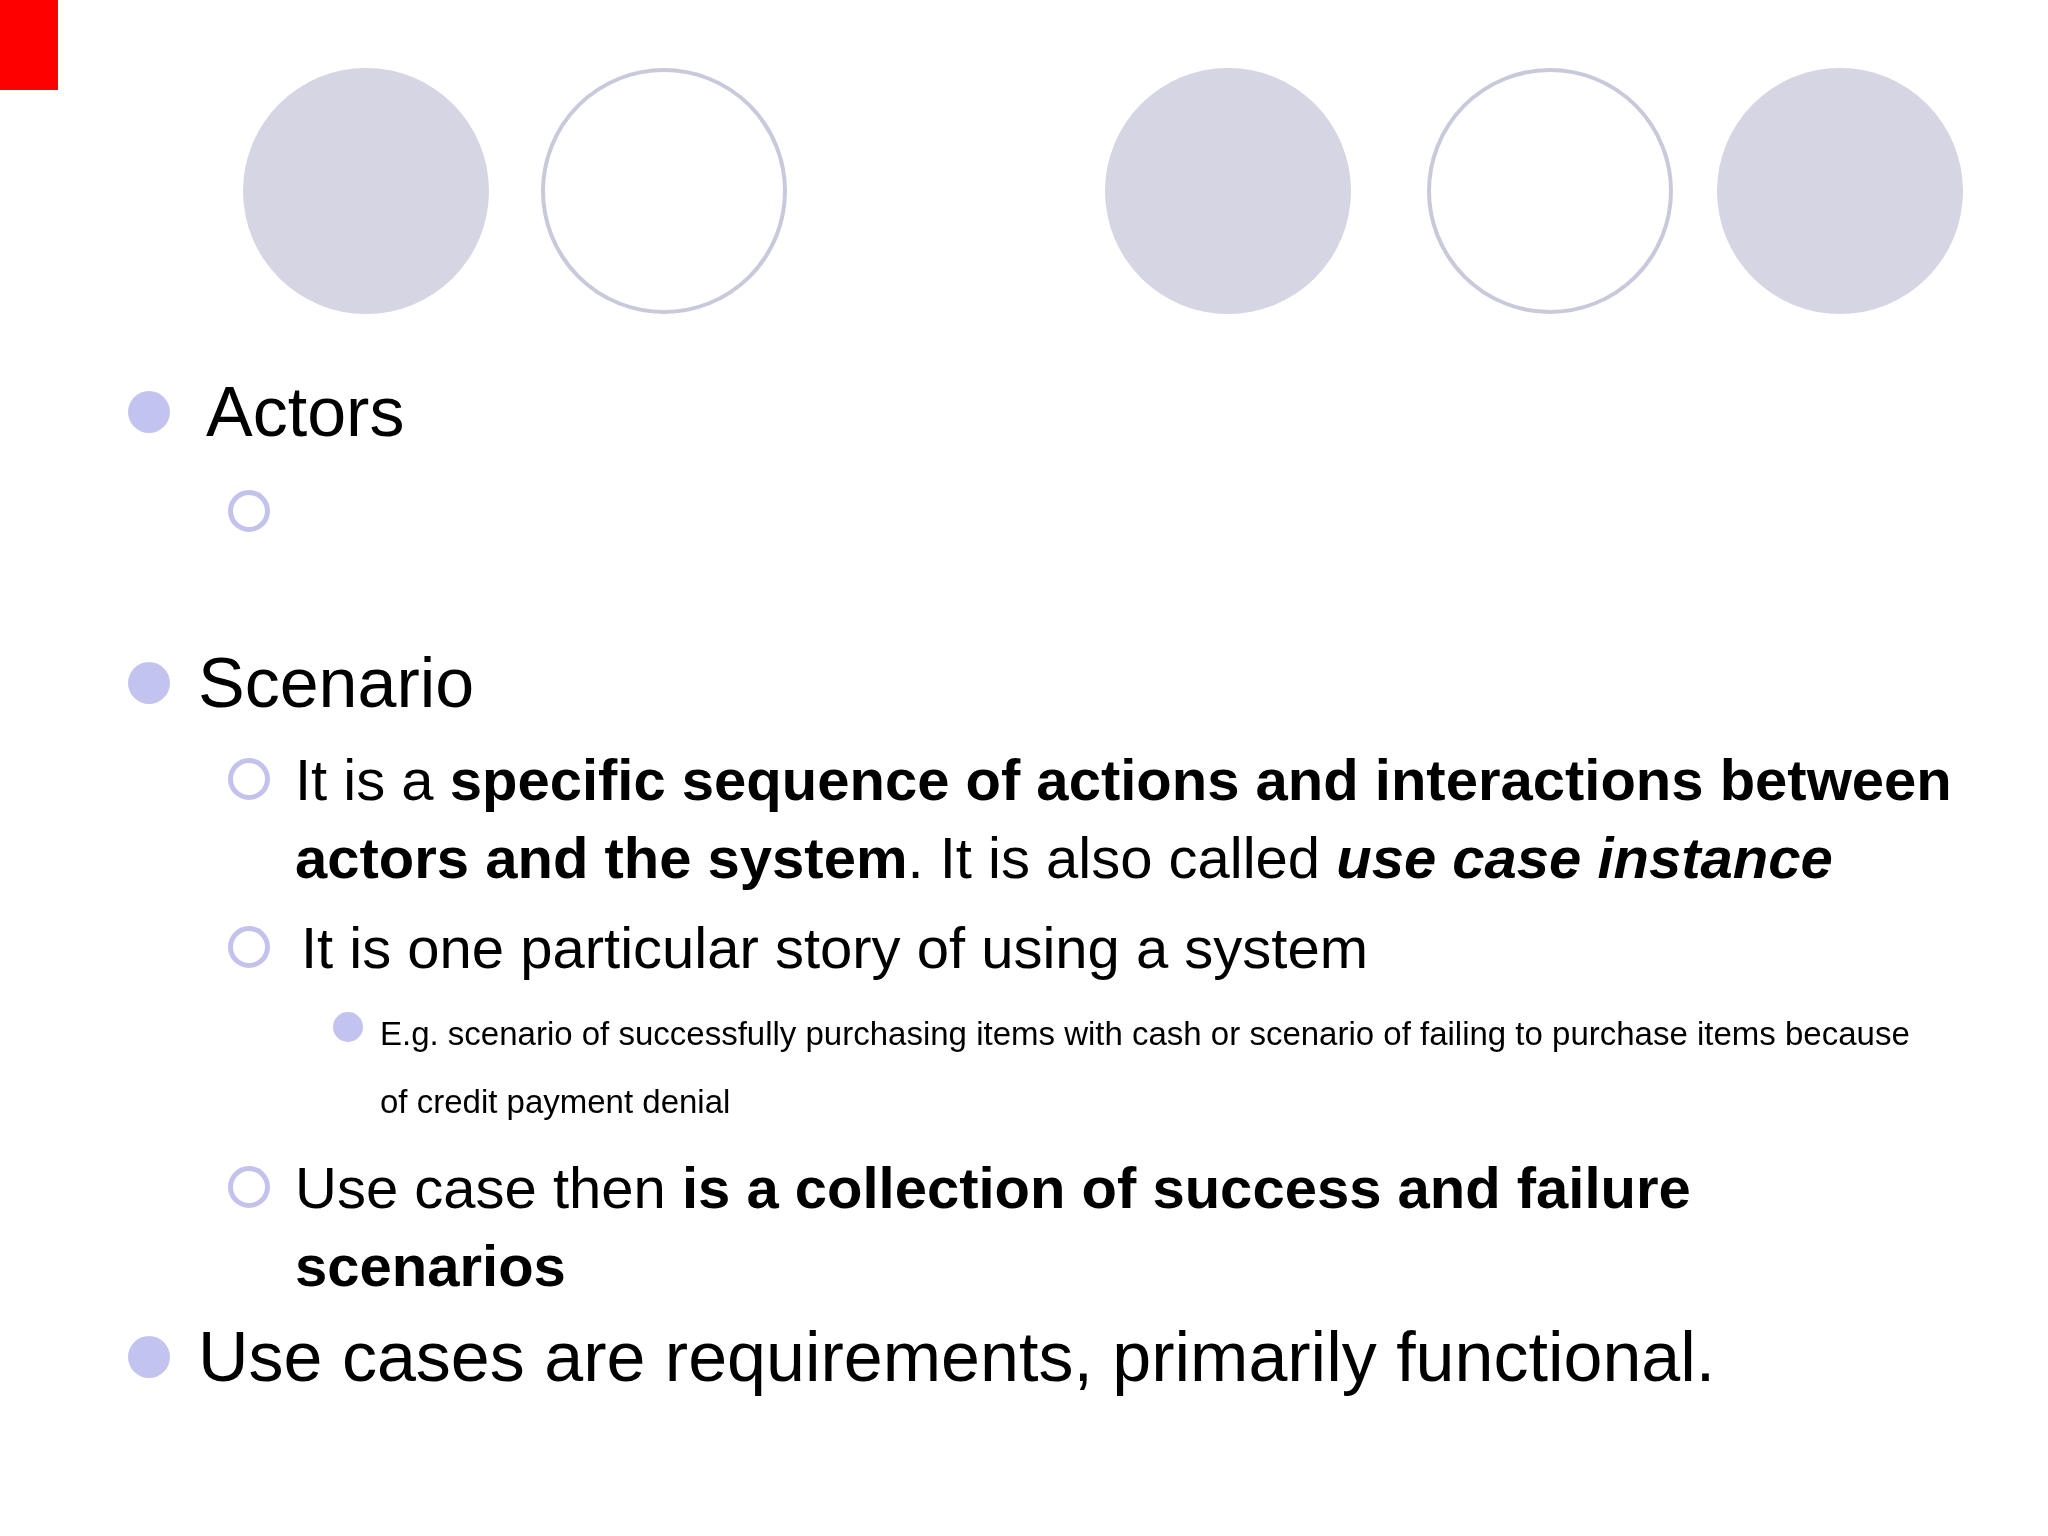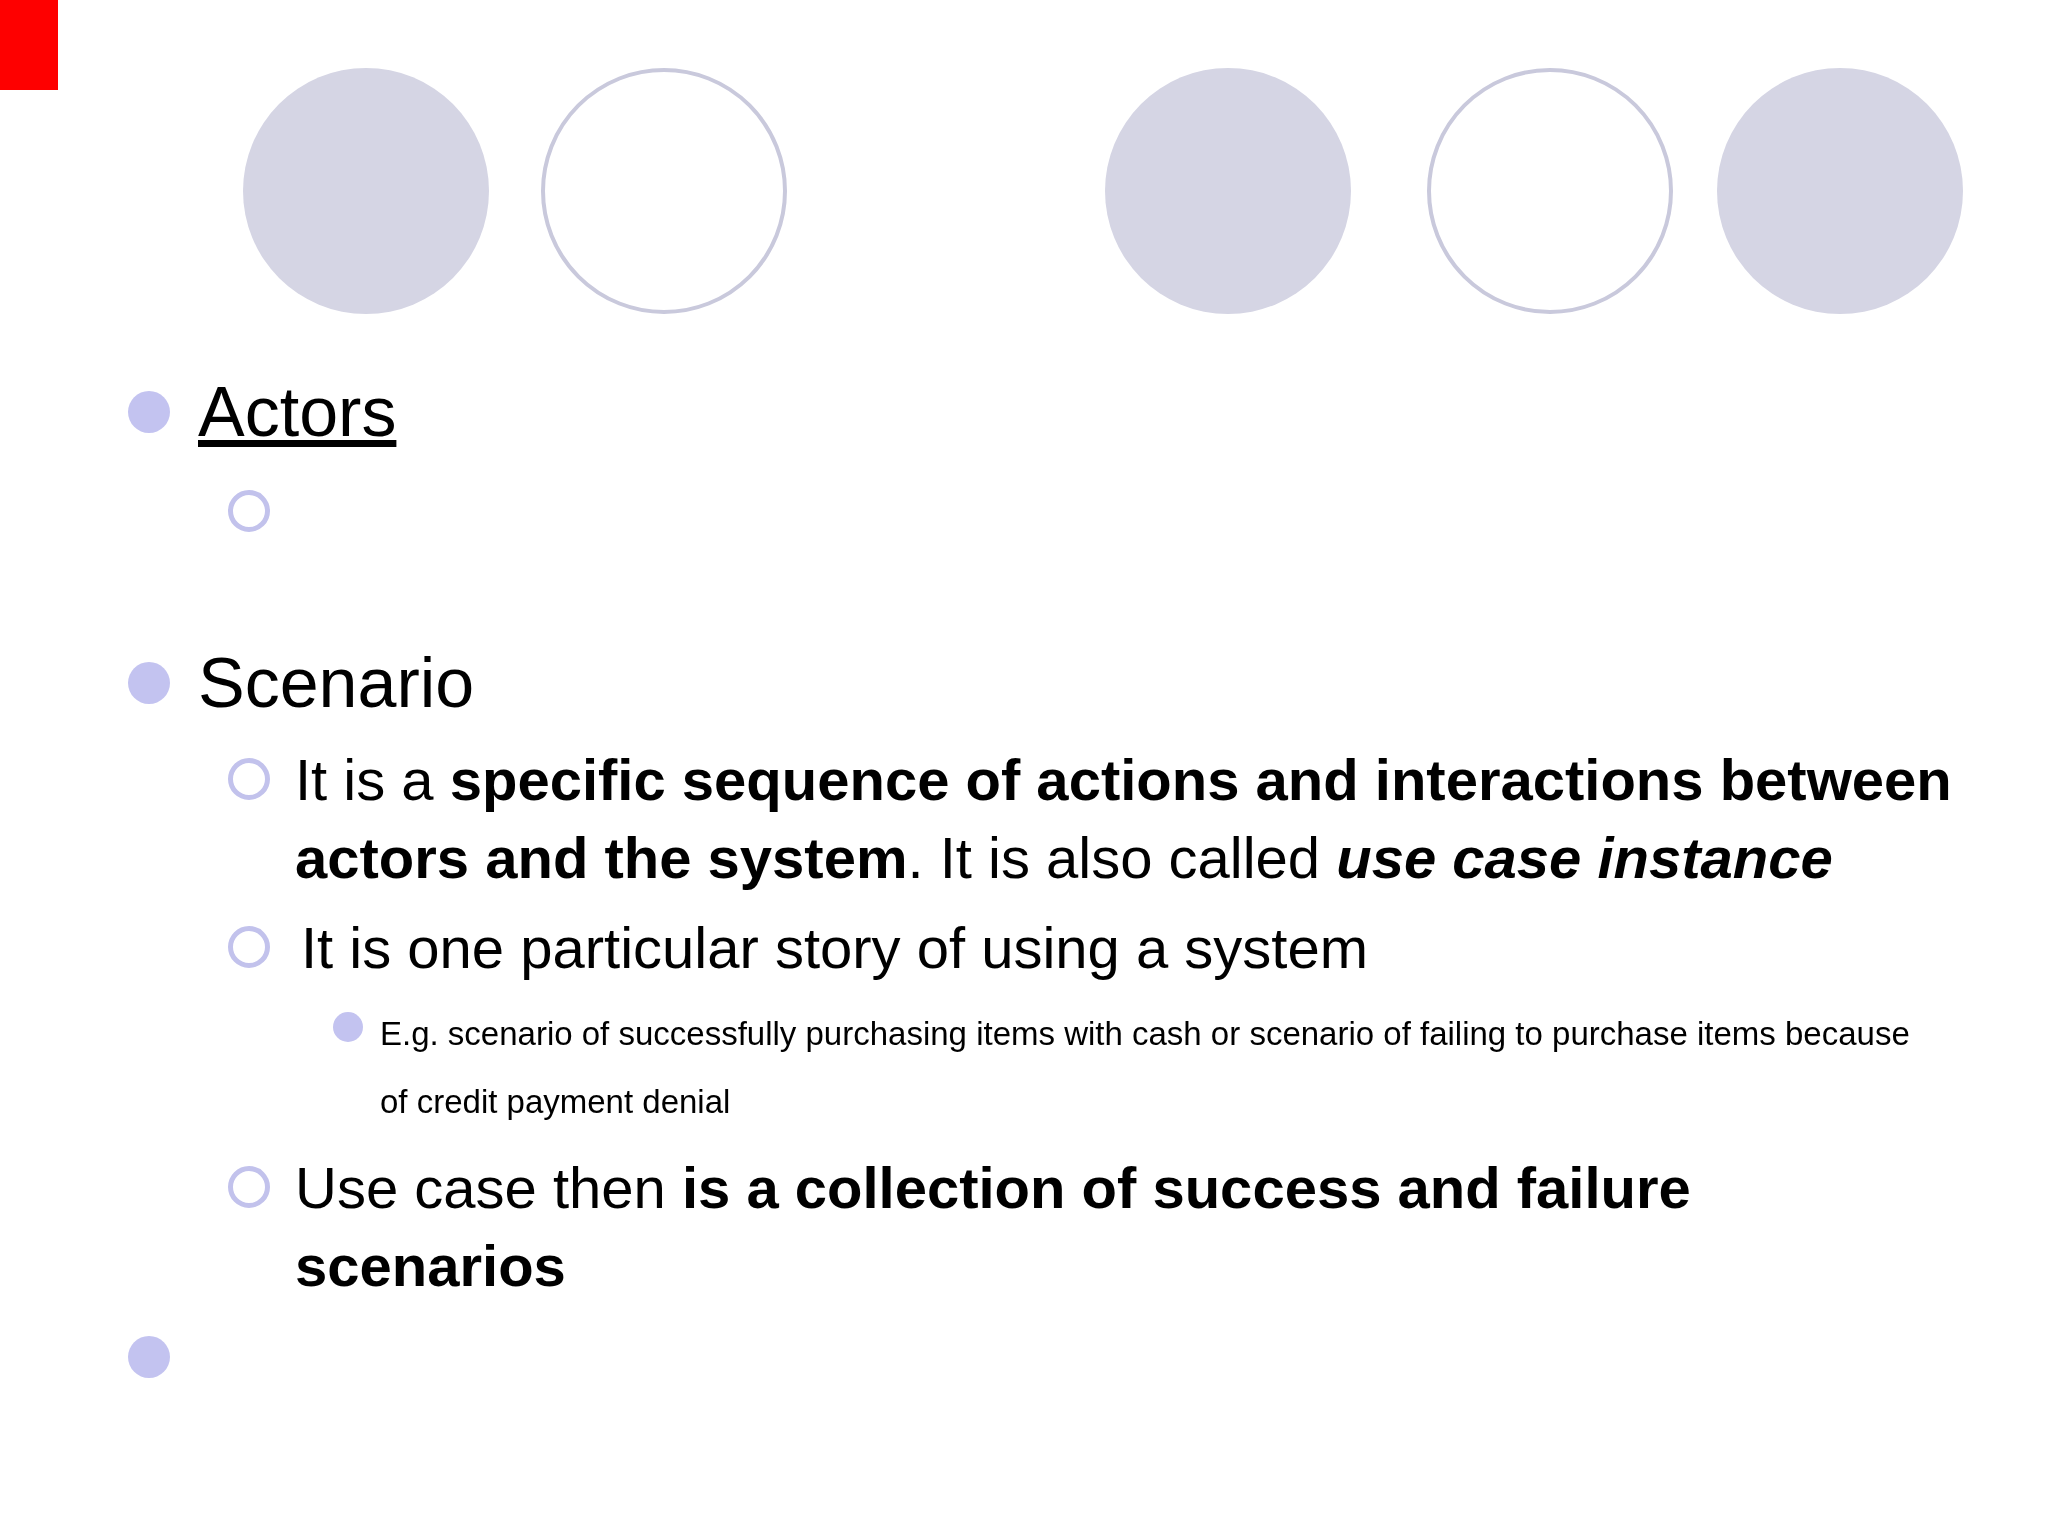--- a/index.html
+++ b/index.html
@@ -65,21 +65,21 @@
 
   .b1{left:128px;top:391px;}
   .b2{left:228px;top:490px;}
   .b3{left:128px;top:662px;}
   .b4{left:228px;top:758px;}
   .b5{left:228px;top:926px;}
   .b6{left:333px;top:1012px;}
   .b7{left:228px;top:1166px;}
   .b8{left:128px;top:1336px;}
 
-  .r1{left:198px;top:370px;text-decoration:underline;}
+  .r1{left:206px;top:370px;}
   .r2{left:295px;top:467px;width:1665px;}
   .r3{left:198px;top:641px;}
   .r4{left:295px;top:741px;width:1665px;}
   .r5{left:295px;top:909px;width:1665px;margin-left:6px;}
   .r6{left:380px;top:1000px;width:1565px;}
   .r7{left:295px;top:1149px;width:1665px;}
   .r8{left:198px;top:1315px;}
 </style>
 </head>
 <body>
@@ -103,14 +103,15 @@
   <span class="bullet small  b6"></span>
   <span class="bullet ring   b7"></span>
   <span class="bullet filled b8"></span>
 
   <div class="row lvl1 r1"><span>Actors</span></div>
   <div class="row lvl1 r3"><span>Scenario</span></div>
   <div class="row lvl2 r4"><span>It is a </span><span style="font-weight: bold;">specific sequence of actions and interactions between actors and the system</span><span>. It is also called </span><span style="font-weight: bold; font-style: italic;">use case instance</span></div>
   <div class="row lvl2 r5"><span>It is one particular story of using a system</span></div>
   <div class="row lvl3 r6"><span>E.g. scenario of successfully purchasing items with cash or scenario of failing to purchase items because of credit payment denial</span></div>
   <div class="row lvl2 r7"><span>Use case then </span><span style="font-weight: bold;">is a collection of success and failure scenarios</span></div>
+  <div class="row lvl1 r8"><span>Use cases are requirements, primarily functional.</span></div>
 
 </div>
 
 </body></html>

